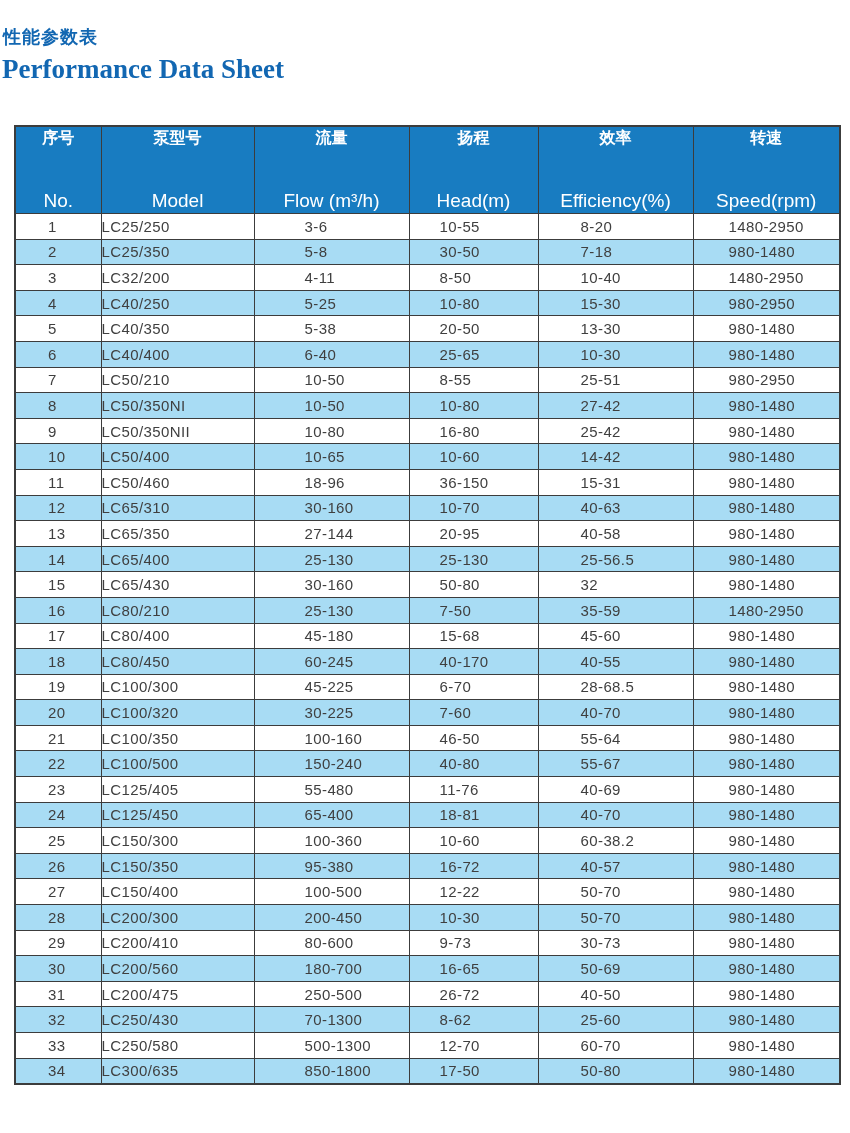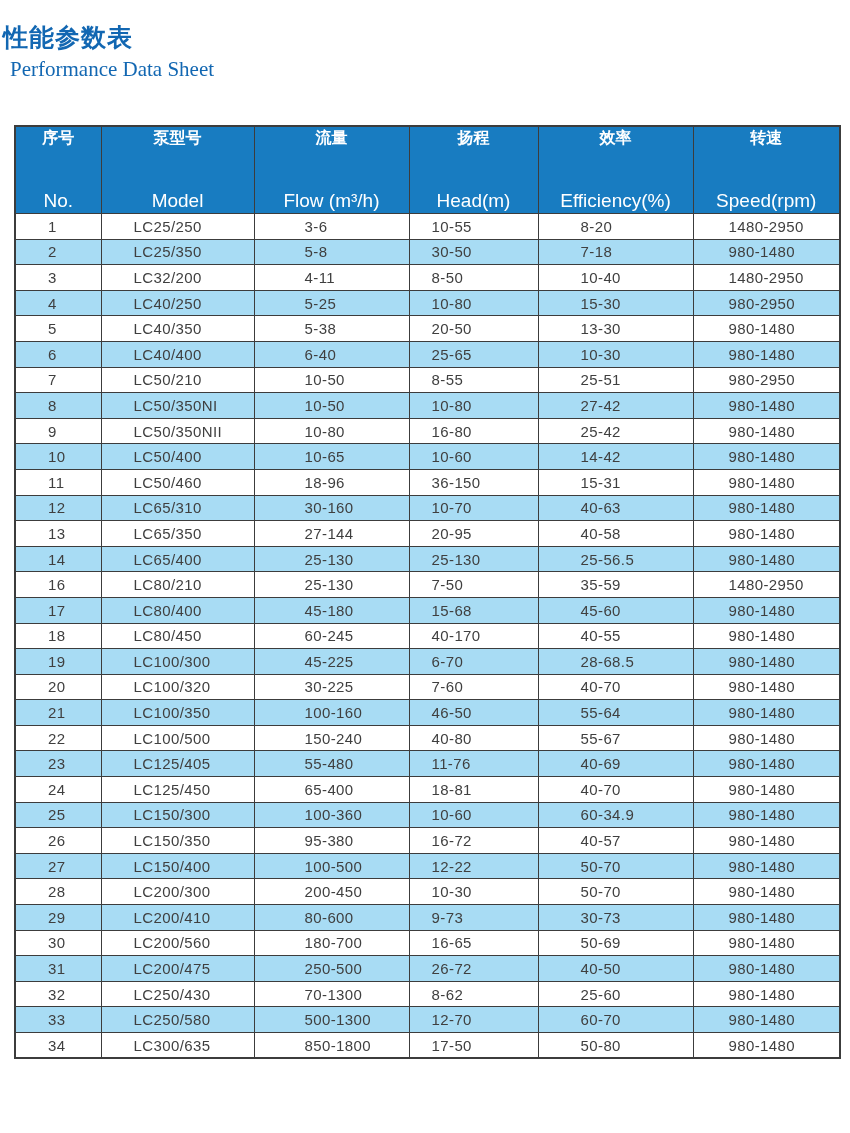--- a/index.html
+++ b/index.html
@@ -15,29 +15,29 @@
   html,body{background:#ffffff;}
   .page{
     position:relative;
     width:850px;height:1133px;
     background:#ffffff;
     overflow:hidden;
     font-family:"Liberation Sans",sans-serif;
   }
   .title-zh{
     position:absolute;left:3px;top:22px;
-    font-family:Liberation Sans, sans-serif;
-    font-weight:bold;font-size:25px;line-height:30px;
+    font-family:Liberation Serif, serif;
+    font-weight:bold;font-size:18px;line-height:30px;
     color:var(--title-color);
     letter-spacing:1px;
   }
   .title-en{
-    position:absolute;left:10px;top:53px;
+    position:absolute;left:2px;top:53px;
     font-family:"Liberation Serif","DejaVu Serif",serif;
-    font-weight:normal;font-size:21px;line-height:32px;
+    font-weight:bold;font-size:27px;line-height:32px;
     color:var(--title-color);
   }
   table.perf{
     position:absolute;left:14px;top:125px;
     width:825px;
     border-collapse:collapse;
     table-layout:fixed;
     border:2px solid var(--border-color);
   }
   table.perf th, table.perf td{
@@ -58,23 +58,23 @@
   tbody tr:nth-child(even){background:var(--row-alt-bg);}
   tbody td{
     font-size:15px;
     color:var(--cell-fg);
     letter-spacing:0.4px;
     padding:0 0 0 0;
     white-space:nowrap;
     overflow:hidden;
   }
   tbody td:nth-child(1){padding-left:32px;}
-  tbody td:nth-child(2){padding-left:32px;}
+  tbody td:nth-child(2){}
   tbody td:nth-child(3){padding-left:50px;}
-  tbody td:nth-child(4){padding-left:22px;}
+  tbody td:nth-child(4){padding-left:30px;}
   tbody td:nth-child(5){padding-left:42px;}
   tbody td:nth-child(6){padding-left:35px;margin-top:36px;}
 </style>
 </head>
 <body>
 
 <div class="page">
 
   <div class="title-zh">性能参数表</div>
   <div class="title-en">Performance Data Sheet</div>
@@ -223,20 +223,28 @@
         </tr>
         <tr>
           <td>14</td>
           <td>LC65/400</td>
           <td>25-130</td>
           <td>25-130</td>
           <td>25-56.5</td>
           <td>980-1480</td>
         </tr>
         <tr>
+          <td>15</td>
+          <td>LC65/430</td>
+          <td>30-160</td>
+          <td>50-80</td>
+          <td>32</td>
+          <td>980-1480</td>
+        </tr>
+        <tr>
           <td>16</td>
           <td>LC80/210</td>
           <td>25-130</td>
           <td>7-50</td>
           <td>35-59</td>
           <td>1480-2950</td>
         </tr>
         <tr>
           <td>17</td>
           <td>LC80/400</td>
@@ -299,21 +307,21 @@
           <td>65-400</td>
           <td>18-81</td>
           <td>40-70</td>
           <td>980-1480</td>
         </tr>
         <tr>
           <td>25</td>
           <td>LC150/300</td>
           <td>100-360</td>
           <td>10-60</td>
-          <td>60-34.9</td>
+          <td>60-38.2</td>
           <td>980-1480</td>
         </tr>
         <tr>
           <td>26</td>
           <td>LC150/350</td>
           <td>95-380</td>
           <td>16-72</td>
           <td>40-57</td>
           <td>980-1480</td>
         </tr>

